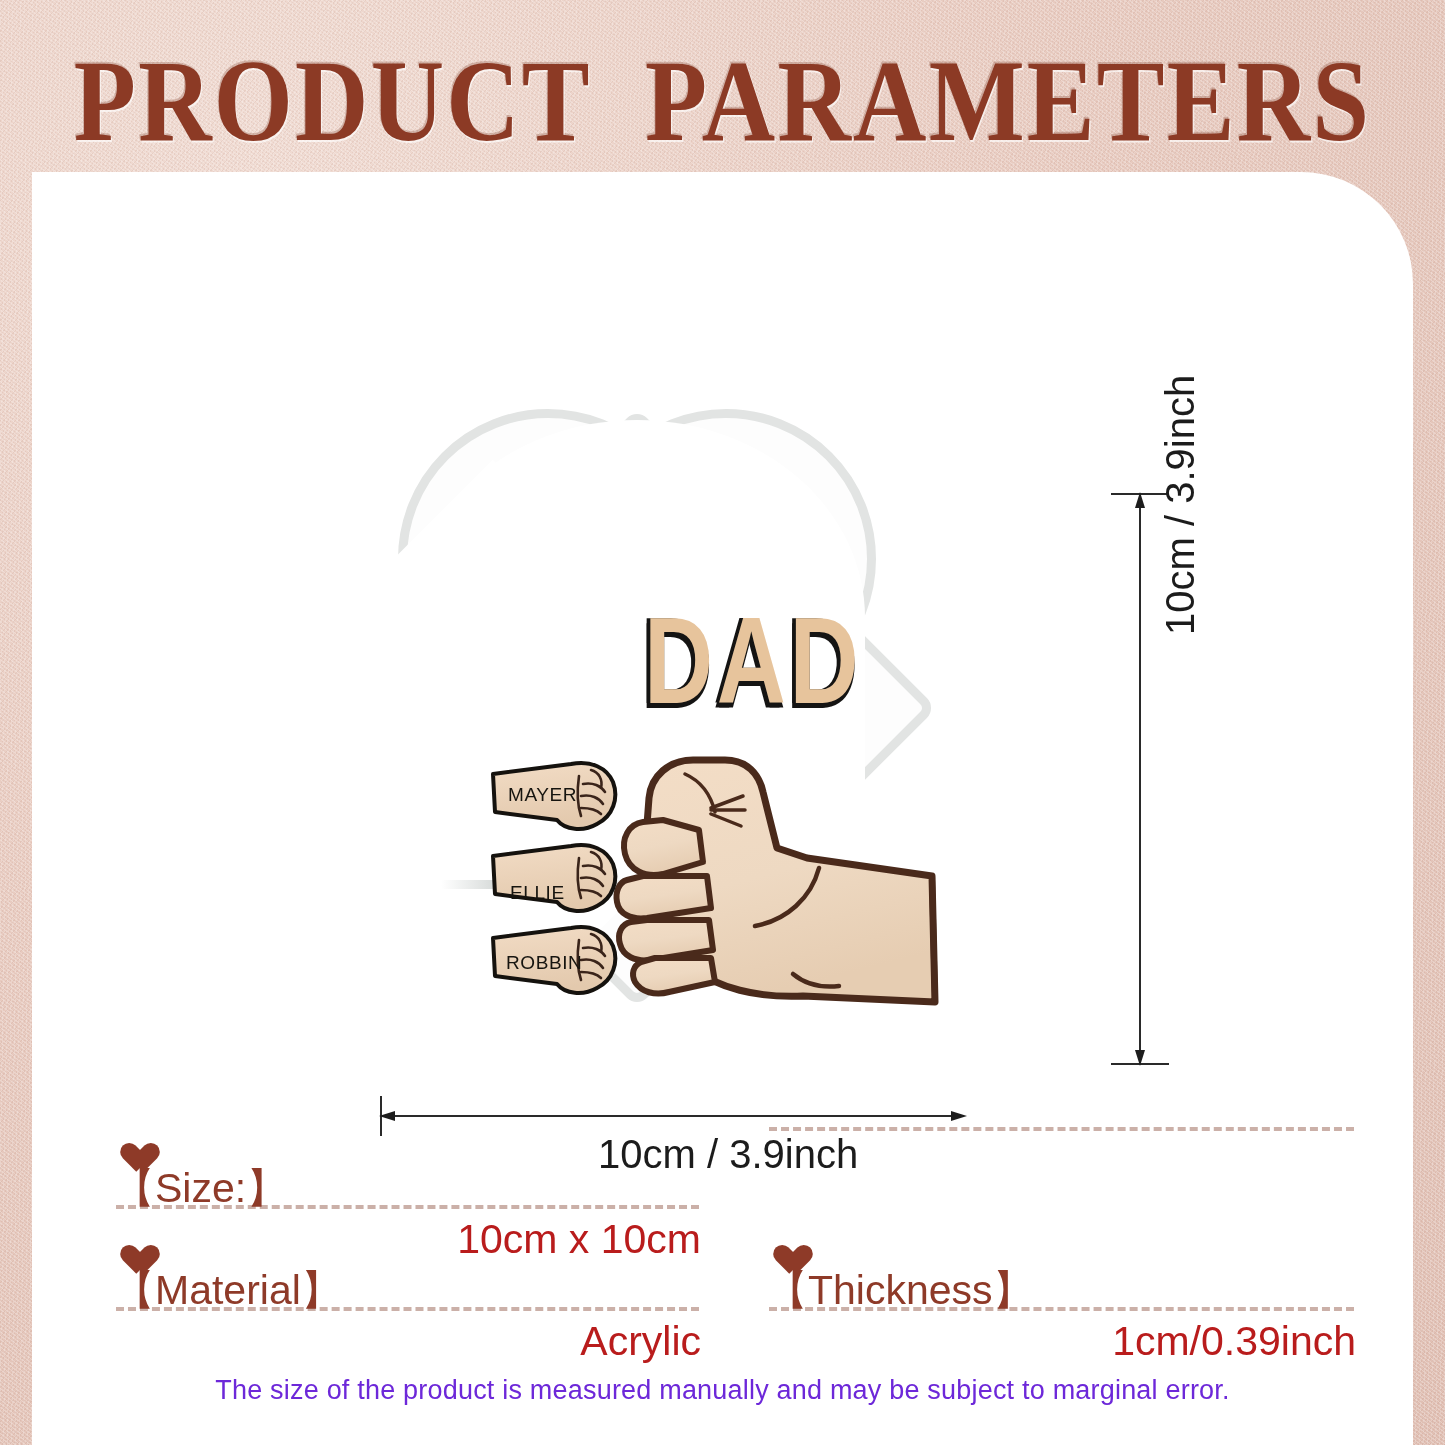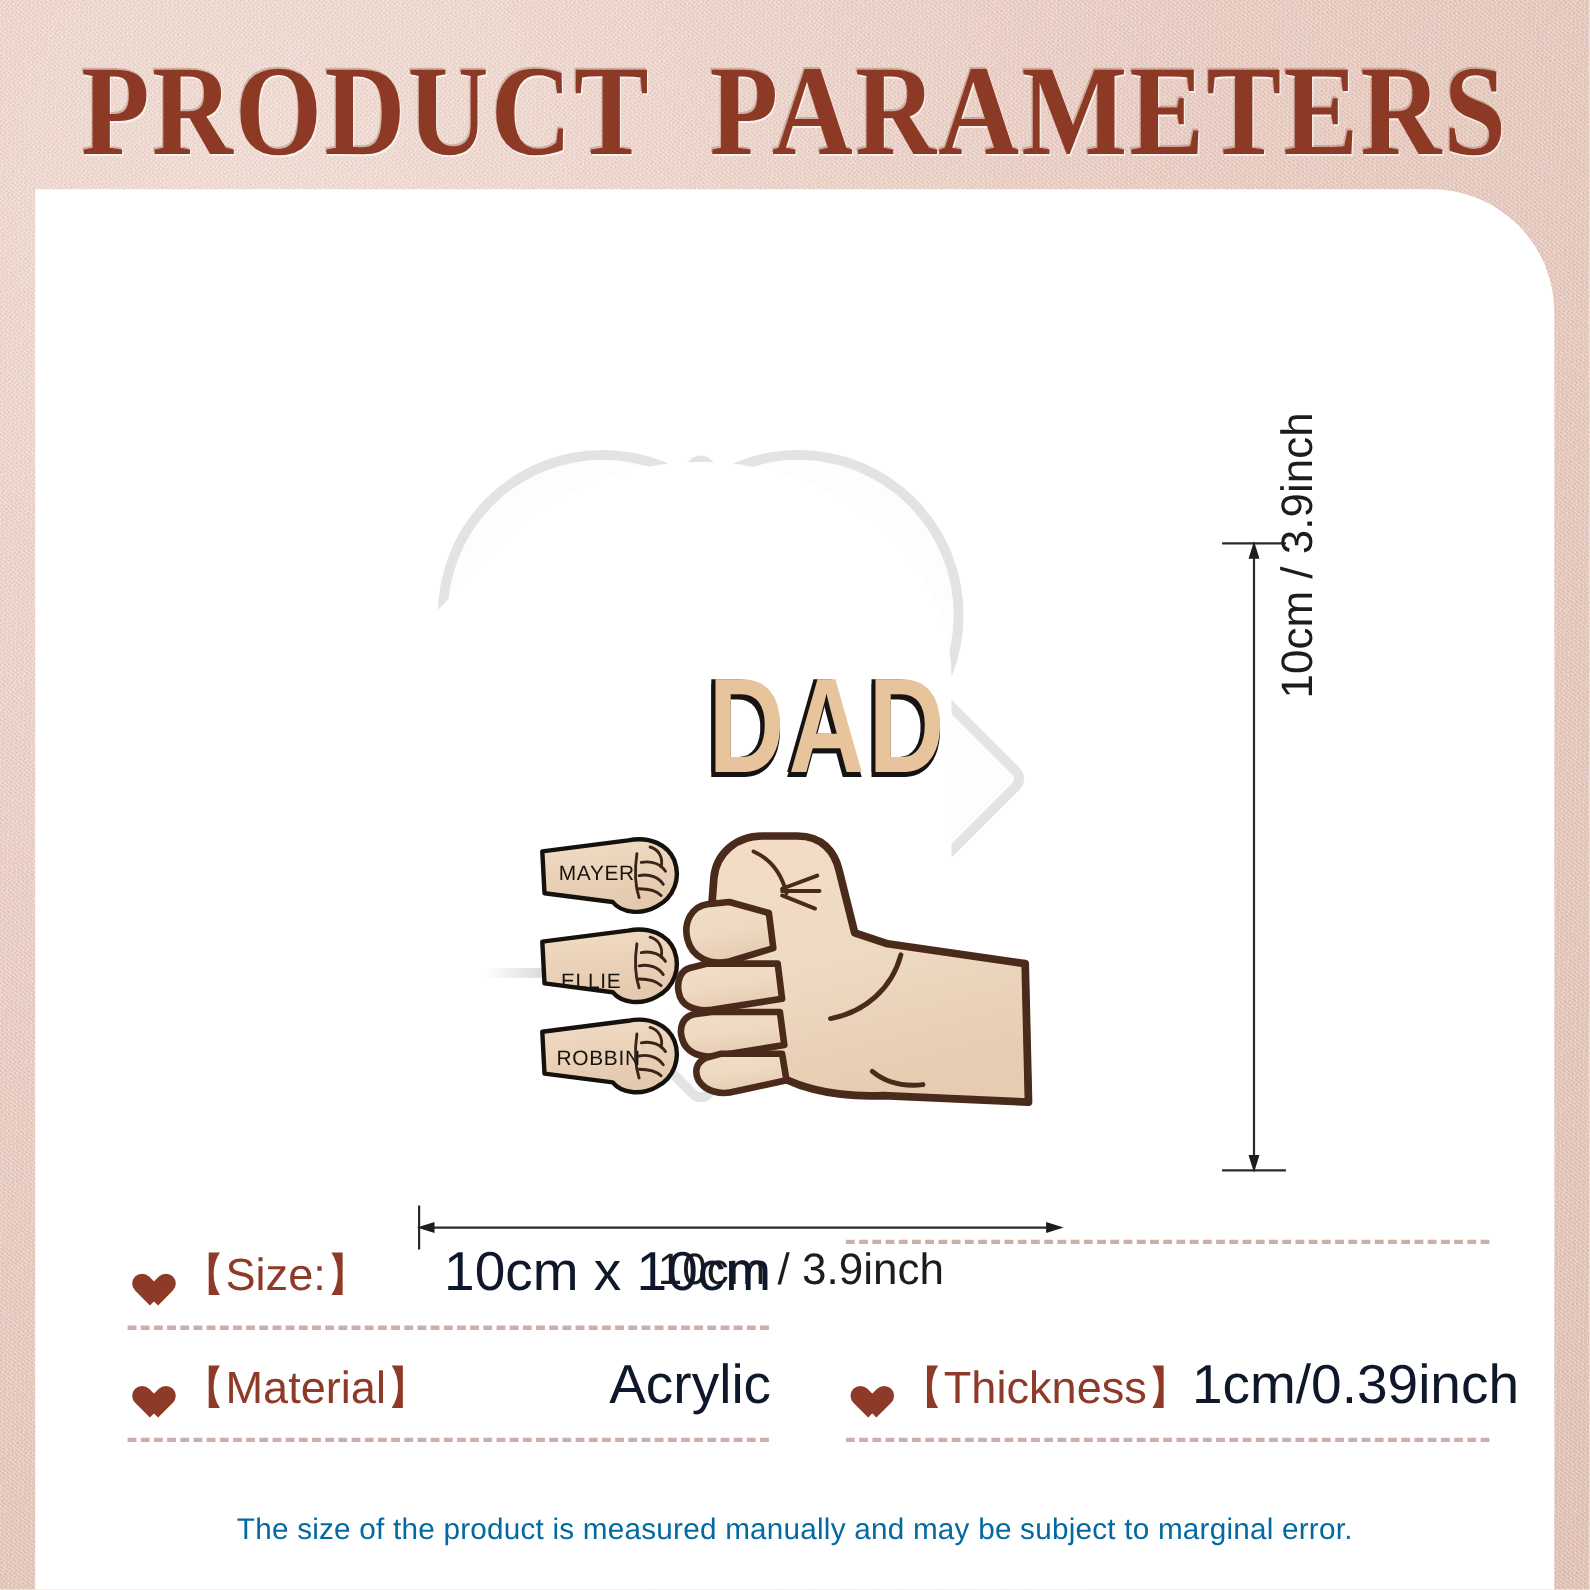--- a/index.html
+++ b/index.html
@@ -227,20 +227,21 @@
     width: 50%;
     box-sizing: border-box;
     padding: 0 12px;
   }
   .spec-cell.left  { padding-left: 32px;  padding-right: 26px; }
   .spec-cell.right { padding-left: 40px;  padding-right: 16px; }
   .spec-line {
     display: flex;
     align-items: baseline;
     height: 78px;
+    flex-direction: column;
   }
   .heart-bullet {
     width: 34px;
     height: 31px;
     flex: 0 0 34px;
     position: relative;
     margin-right: 16px;
     transform: translateY(4px);
   }
   .heart-bullet::before,
@@ -263,39 +264,39 @@
     transform: rotate(-45deg);
     transform-origin: 100% 100%;
   }
   .spec-key {
     font-size: 41px;
     color: #8e3a28;
     white-space: nowrap;
   }
   .spec-val {
     margin-left: auto;
-    font-size: 50px;
-    color: #0f172a;
+    font-size: 41px;
+    color: #b91c1c;
     white-space: nowrap;
   }
   .spec-dash {
     height: 0;
     border-top: 4px dashed #cbb0a8;
     margin: 0 2px 20px 2px;
   }
 
   
   #footer {
     position: absolute;
     left: 0;
     top: 1375px;
     width: 1445px;
     text-align: center;
     font-size: 27px;
-    color: #0369a1;
+    color: #6d28d9;
     letter-spacing: .2px;
     text-shadow: 0 1px 0 rgba(255,255,255,.55);
   }
 </style>
 </head>
 <body>
 
 <div id="backdrop"></div>
 
 <div id="title">PRODUCT  PARAMETERS</div>

